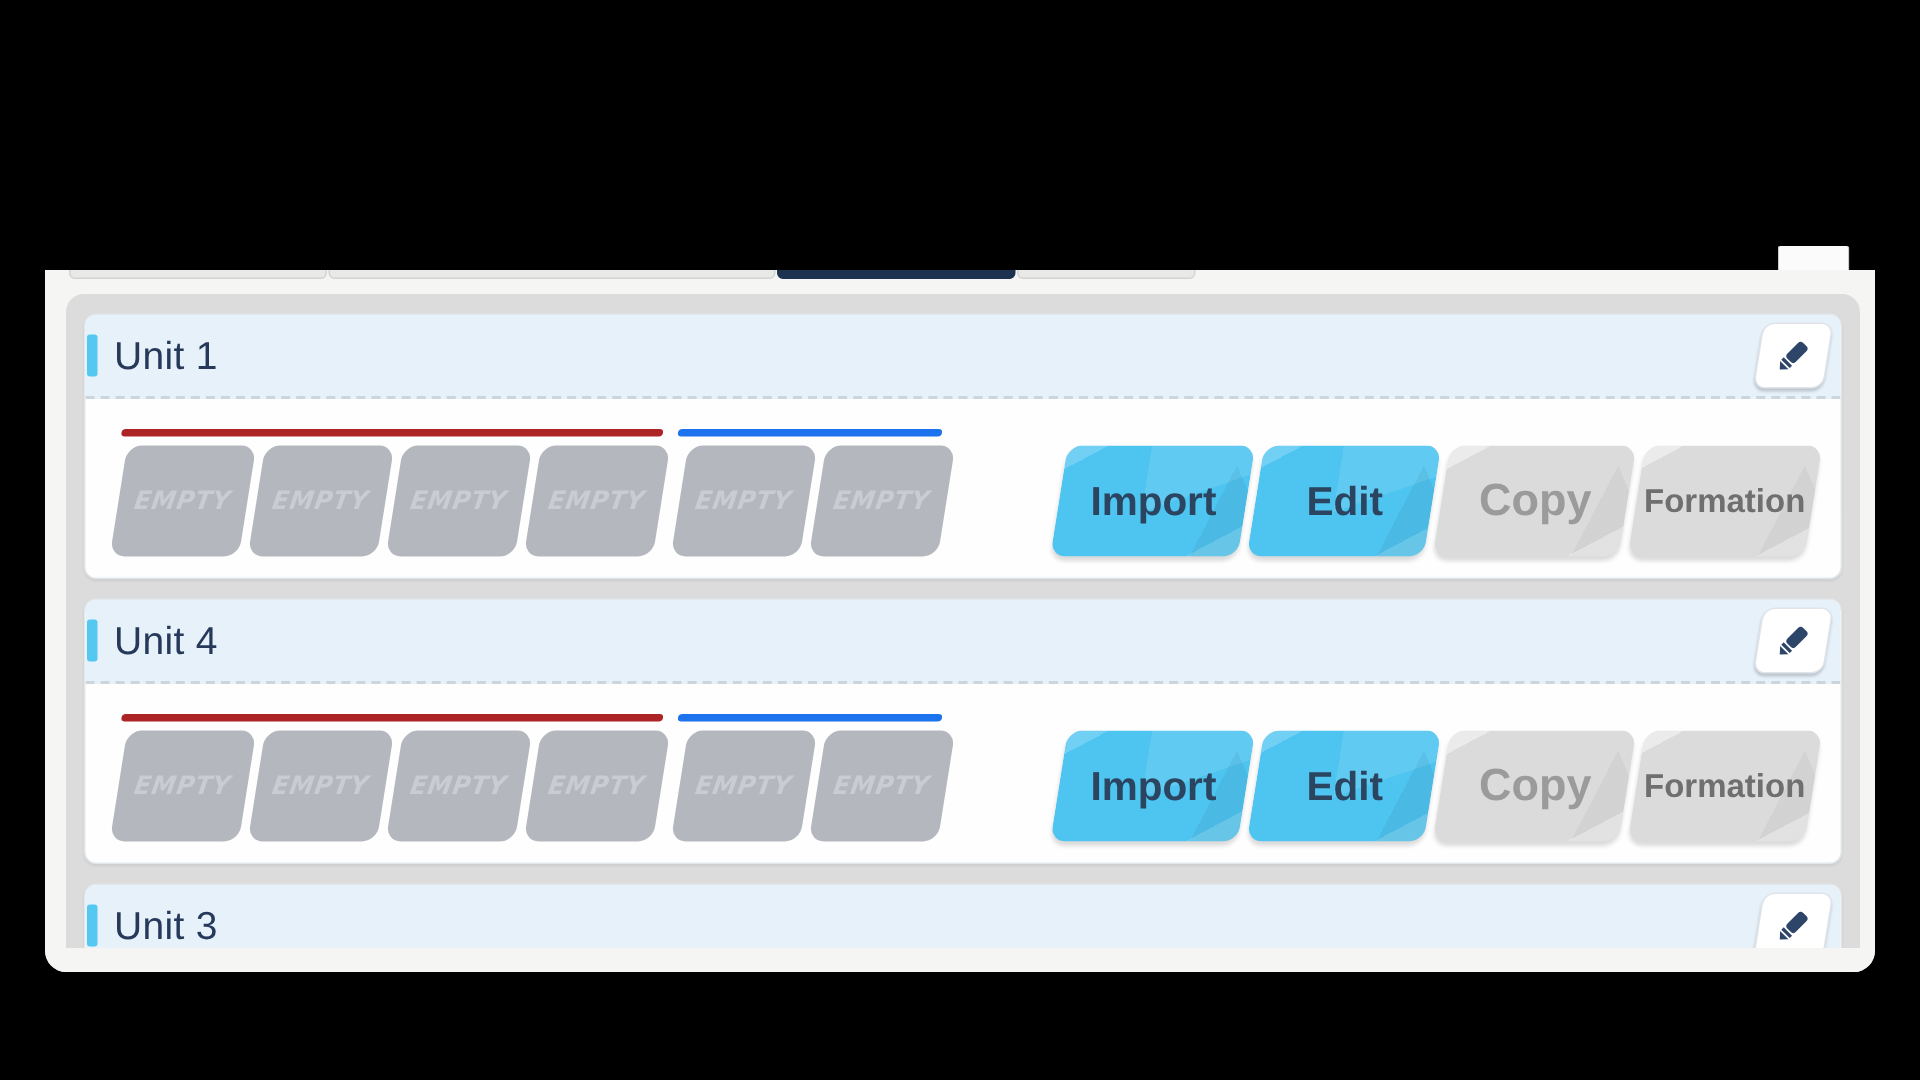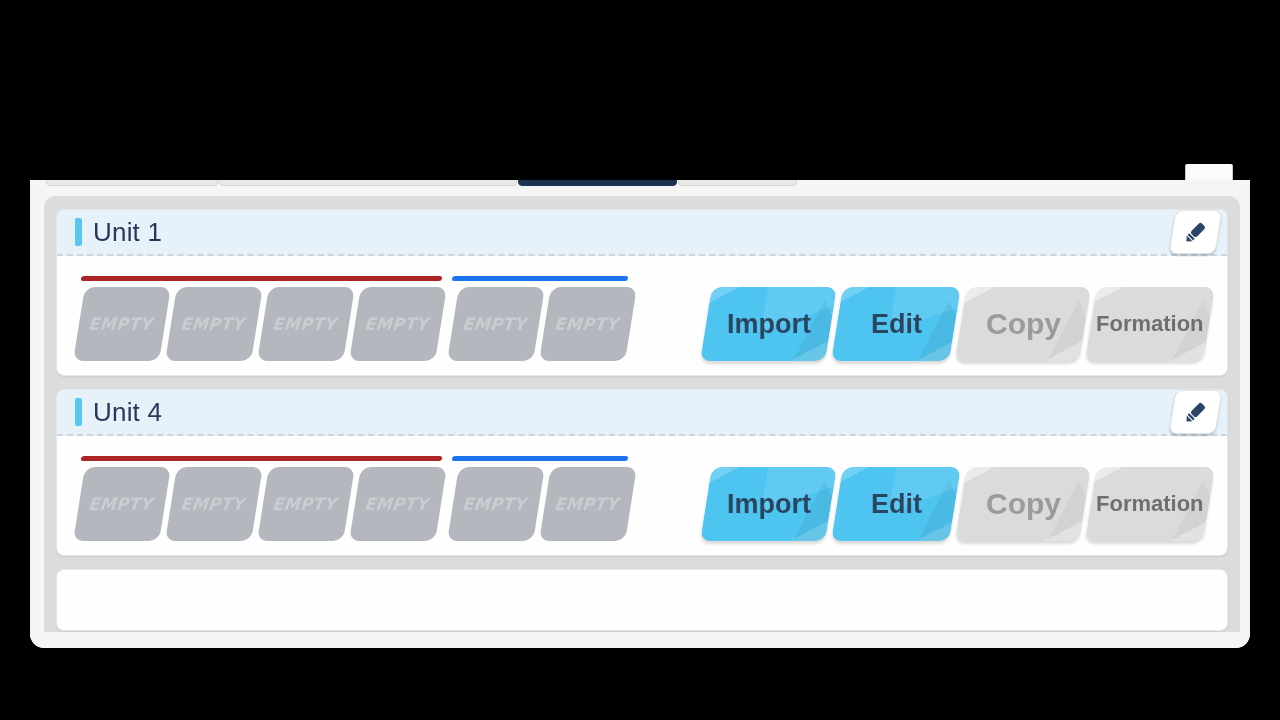--- a/index.html
+++ b/index.html
@@ -26,22 +26,22 @@
              border-radius:2px 2px 7px 7px; box-shadow:0 1px 2px rgba(0,0,0,.25); }
 
   
   .panel { position:absolute; left:14px; top:16px; width:1196px;
            background:#dcdcdc; border-radius:12px; padding:13px 12px;
            display:flex; flex-direction:column; gap:13px; }
 
   .card { background:#fefefe; border:1px solid #e1e7eb; border-radius:8px;
           box-shadow:0 1px 2px rgba(0,0,0,.07); overflow:hidden; }
 
-  .card-header { height:46px; background:#e6f1fa; display:flex; align-items:center;
-                 padding-left:18px; border-bottom:2px dashed #ccd5dc; }
+  .card-header { height:56px; background:#e6f1fa; display:flex; align-items:center;
+                 padding-left:1px; border-bottom:2px dashed #ccd5dc; }
   .accent-bar { width:7px; height:28px; background:#55c8f2; border-radius:2px;
                 margin-right:11px; flex:0 0 auto; }
   .unit-title { font-size:26px; color:#26395a; letter-spacing:.2px; }
 
   .pencil-btn { margin-left:auto; margin-right:8px; width:47px; height:44px;
                 background:#ffffff; border:1px solid #e0e4e9; border-radius:8px;
                 transform:skewX(-9deg); box-shadow:0 2px 2px rgba(0,0,0,.18);
                 display:flex; align-items:center; justify-content:center; cursor:pointer; }
   .pencil-btn .unskew { transform:skewX(9deg); display:flex; }
 
@@ -219,20 +219,35 @@
                 </button>
               <button class="act-btn btn-formation facet-gray">
                   <span class="unskew">Formation</span>
                 </button>
             </div>
           </div>
         </div>
       </div>
 
       <div class="card">
+        <div class="card-header">
+          <div class="accent-bar"></div>
+          <div class="unit-title">Unit 3</div>
+          <div class="pencil-btn">
+            <span class="unskew">
+              <svg viewBox="0 0 24 24" width="27" height="27">
+                <g fill="#2d4568" transform="rotate(45 12 12)">
+                  <rect x="8.5" y="2.2" width="7" height="13.2" rx="2.2"></rect>
+                  <rect x="8.5" y="16.4" width="7" height="2"></rect>
+                  <polygon points="8.5,19.4 15.5,19.4 12,23.2"></polygon>
+                </g>
+              </svg>
+            </span>
+          </div>
+        </div>
         <div class="body-stub"></div>
       </div>
 
     </div>
 
     <div class="bottom-lip"></div>
   </div>
 </div>
 
 </body></html>

